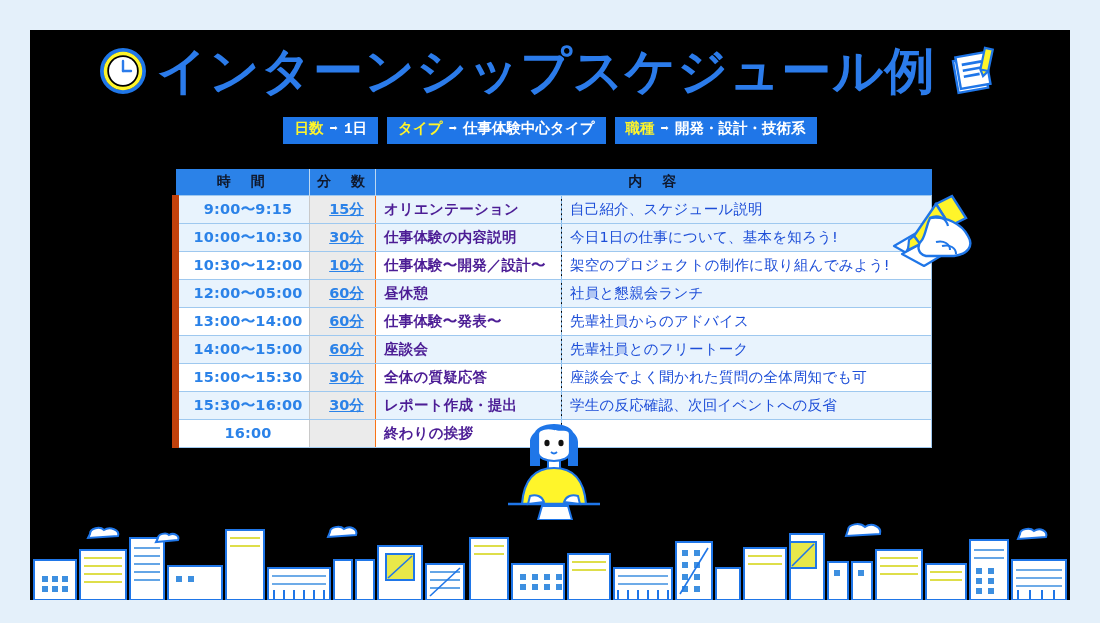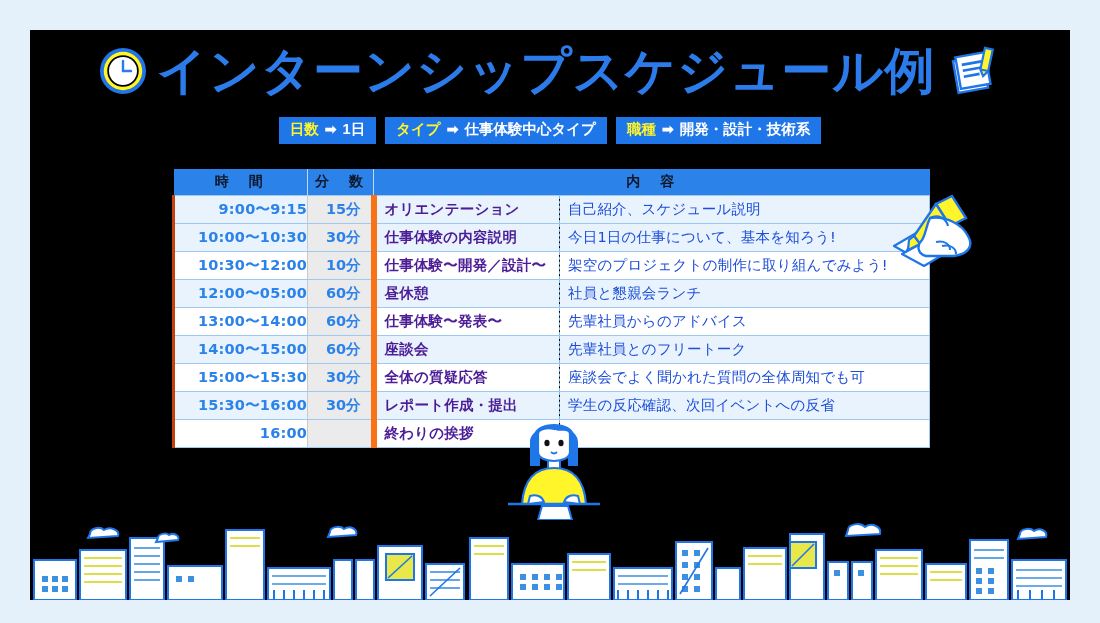--- a/index.html
+++ b/index.html
@@ -51,21 +51,21 @@
   }
   .badge {
     background: #1f76e8;
     color: #ffffff;
     font-size: 14.5px;
     font-weight: 700;
     padding: 5px 11px 6px 11px;
     white-space: nowrap;
     display: flex; align-items: baseline; gap: 6px;
     line-height: 1.1;
-    font-family: Liberation Sans, sans-serif;
+    font-family: Liberation Mono, monospace;
   }
   .badge .bk { color: #fff52a; }
   .badge .barrow { color: #ffffff; font-size: 14px; }
   .badge .bv { color: #ffffff; }
 
   
   #table-wrap {
     position: absolute;
     left: 142px; top: 139px;
     width: 756px;
@@ -104,32 +104,33 @@
     overflow: hidden;
     white-space: nowrap;
   }
   #sched tbody tr.odd td { background: #e8f3fd; }
   #sched tbody tr.even td { background: #ffffff; }
 
   td.t-time {
     color: #2b82e8;
     font-weight: 700;
     letter-spacing: 0.2px;
-    border-left: 3px solid #c2410c;
-    text-align: right;
+    border-left: 7px solid #c2410c;
+    text-align: center;
     padding-left: 10px;
   }
   td.t-min {
     color: #2b82e8;
     font-weight: 700;
     text-align: center;
     padding: 0;
     background: #ebebeb !important;
     border-left: 1px solid #c9c9c9;
-    border-right: 6px solid #f97316;
+    border-right: 1px solid #f97316;
+    text-decoration: underline;
   }
   td.t-topic {
     color: #4c1d95;
     font-weight: 700;
     padding-left: 10px;
     letter-spacing: 0.2px;
   }
   td.t-desc {
     color: #1d4ed8;
     font-weight: 400;

